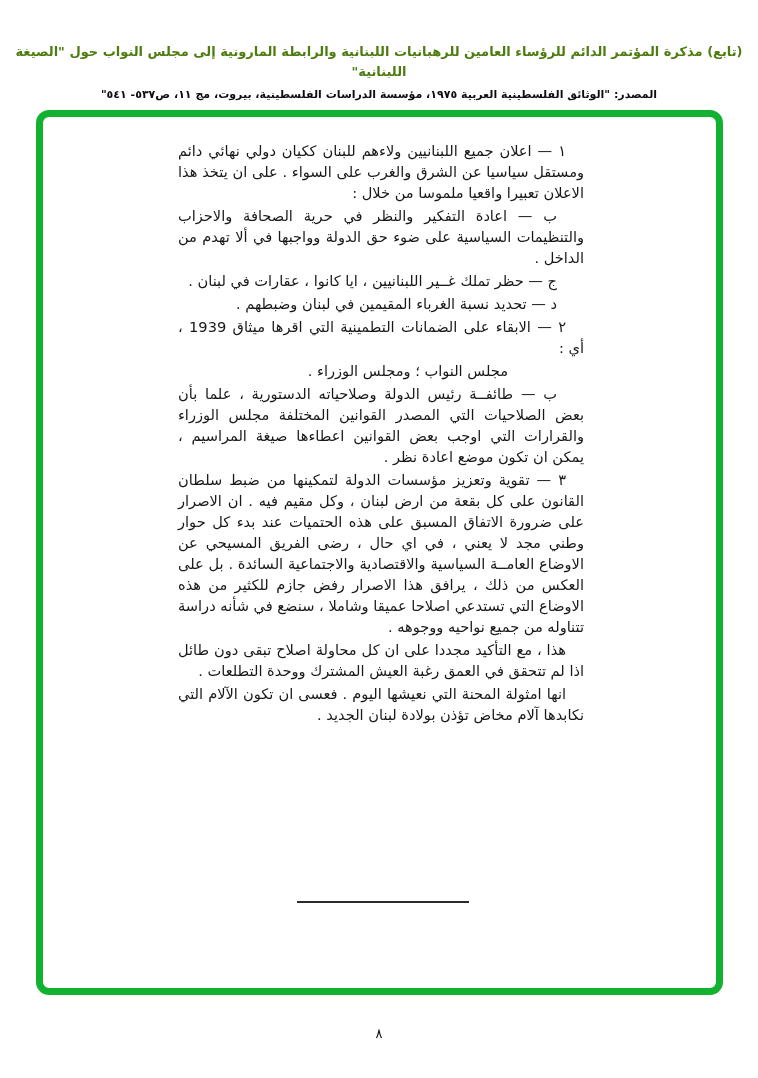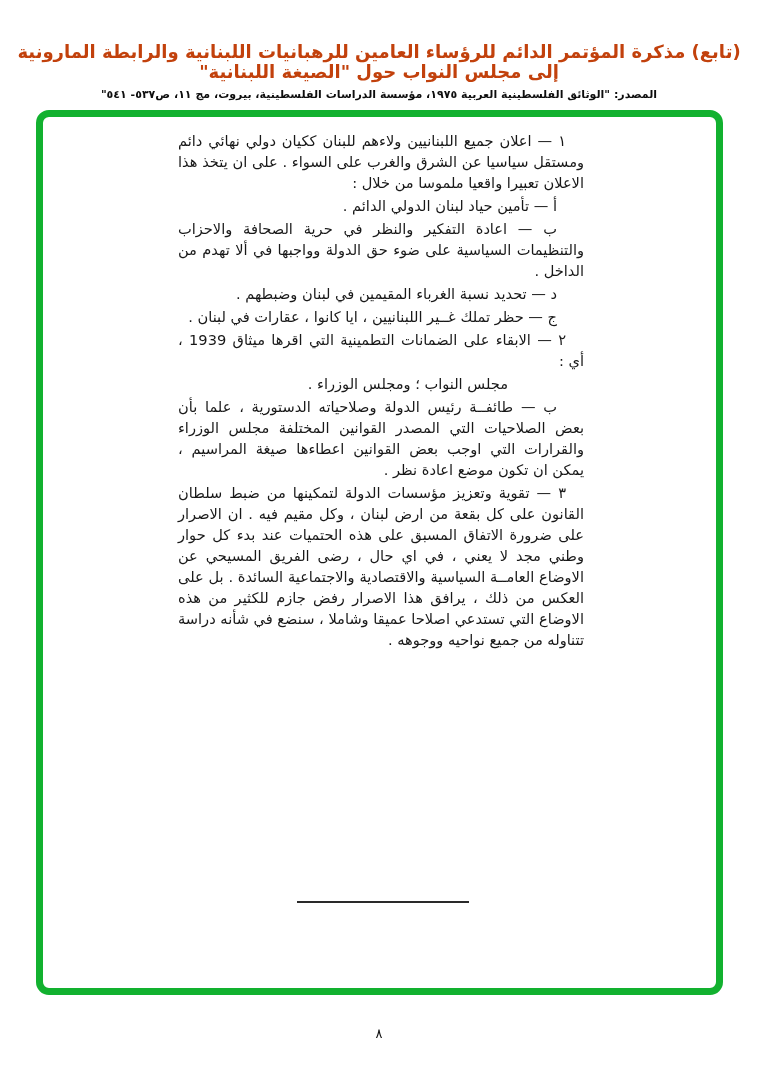--- a/index.html
+++ b/index.html
@@ -13,25 +13,25 @@
   }
 
   
   .doc-header {
     position: absolute;
     top: 42px; left: 0; right: 0;
     text-align: center;
     direction: rtl;
   }
   .doc-header .title {
-    font-size: 18px;
+    font-size: 13px;
     font-weight: bold;
     line-height: 20px;
     letter-spacing: -0.2px;
-    color: #c2410c;
+    color: #4d7c0f;
   }
   .doc-header .source {
     margin-top: 6px;
     font-size: 11px;
     font-weight: bold;
     color: #0d0d0d;
   }
 
   
   .green-frame {
@@ -39,21 +39,21 @@
     left: 36px; top: 110px;
     width: 687px; height: 885px;
     border: 7px solid #12b12f;
     border-radius: 13px;
     background: transparent;
   }
 
   
   .text-column {
     position: absolute;
-    left: 178px; top: 130px;
+    left: 178px; top: 140px;
     width: 406px;
     direction: rtl;
     text-align: justify;
     font-size: 14.6px;
     line-height: 21px;
     color: #181818;
   }
   .text-column p { margin: 0 0 2px 0; }
   .text-column p.num   { text-indent: 18px; }  
   .text-column p.let   { text-indent: 27px; }  
@@ -84,25 +84,26 @@
 
 <div class="doc-header">
   <div class="title">(تابع) مذكرة المؤتمر الدائم للرؤساء العامين للرهبانيات اللبنانية والرابطة المارونية إلى مجلس النواب حول "الصيغة اللبنانية"</div>
   <div class="source">المصدر: "الوثائق الفلسطينية العربية ١٩٧٥، مؤسسة الدراسات الفلسطينية، بيروت، مج ١١، ص٥٣٧- ٥٤١"</div>
 </div>
 
 <div class="green-frame"></div>
 
 <div class="text-column">
   <p class="num">١ — اعلان جميع اللبنانيين ولاءهم للبنان ككيان دولي نهائي دائم ومستقل سياسيا عن الشرق والغرب على السواء . على ان يتخذ هذا الاعلان تعبيرا واقعيا ملموسا من خلال :</p>
-  <p class="let">أ — تأمين حياد لبنان الدولي الدائم .</p>
   <p class="let">ب — اعادة التفكير والنظر في حرية الصحافة والاحزاب والتنظيمات السياسية على ضوء حق الدولة وواجبها في ألا تهدم من الداخل .</p>
+  <p class="let">ج — حظر تملك غــير اللبنانيين ، ايا كانوا ، عقارات في لبنان .</p>
   <p class="let">د — تحديد نسبة الغرباء المقيمين في لبنان وضبطهم .</p>
-  <p class="let">ج — حظر تملك غــير اللبنانيين ، ايا كانوا ، عقارات في لبنان .</p>
   <p class="num">٢ — الابقاء على الضمانات التطمينية التي اقرها ميثاق 1939 ، أي :</p>
   <p class="inset">مجلس النواب ؛ ومجلس الوزراء .</p>
   <p class="let">ب — طائفــة رئيس الدولة وصلاحياته الدستورية ، علما بأن بعض الصلاحيات التي المصدر القوانين المختلفة مجلس الوزراء والقرارات التي اوجب بعض القوانين اعطاءها صيغة المراسيم ، يمكن ان تكون موضع اعادة نظر .</p>
   <p class="num">٣ — تقوية وتعزيز مؤسسات الدولة لتمكينها من ضبط سلطان القانون على كل بقعة من ارض لبنان ، وكل مقيم فيه . ان الاصرار على ضرورة الاتفاق المسبق على هذه الحتميات عند بدء كل حوار وطني مجد لا يعني ، في اي حال ، رضى الفريق المسيحي عن الاوضاع العامــة السياسية والاقتصادية والاجتماعية السائدة . بل على العكس من ذلك ، يرافق هذا الاصرار رفض جازم للكثير من هذه الاوضاع التي تستدعي اصلاحا عميقا وشاملا ، سنضع في شأنه دراسة تتناوله من جميع نواحيه ووجوهه .</p>
+  <p class="plain">هذا ، مع التأكيد مجددا على ان كل محاولة اصلاح تبقى دون طائل اذا لم تتحقق في العمق رغبة العيش المشترك ووحدة التطلعات .</p>
+  <p class="plain">انها امثولة المحنة التي نعيشها اليوم . فعسى ان تكون الآلام التي نكابدها آلام مخاض تؤذن بولادة لبنان الجديد .</p>
 </div>
 
 <div class="divider"></div>
 
 <div class="folio">٨</div>
 
 </body></html>

